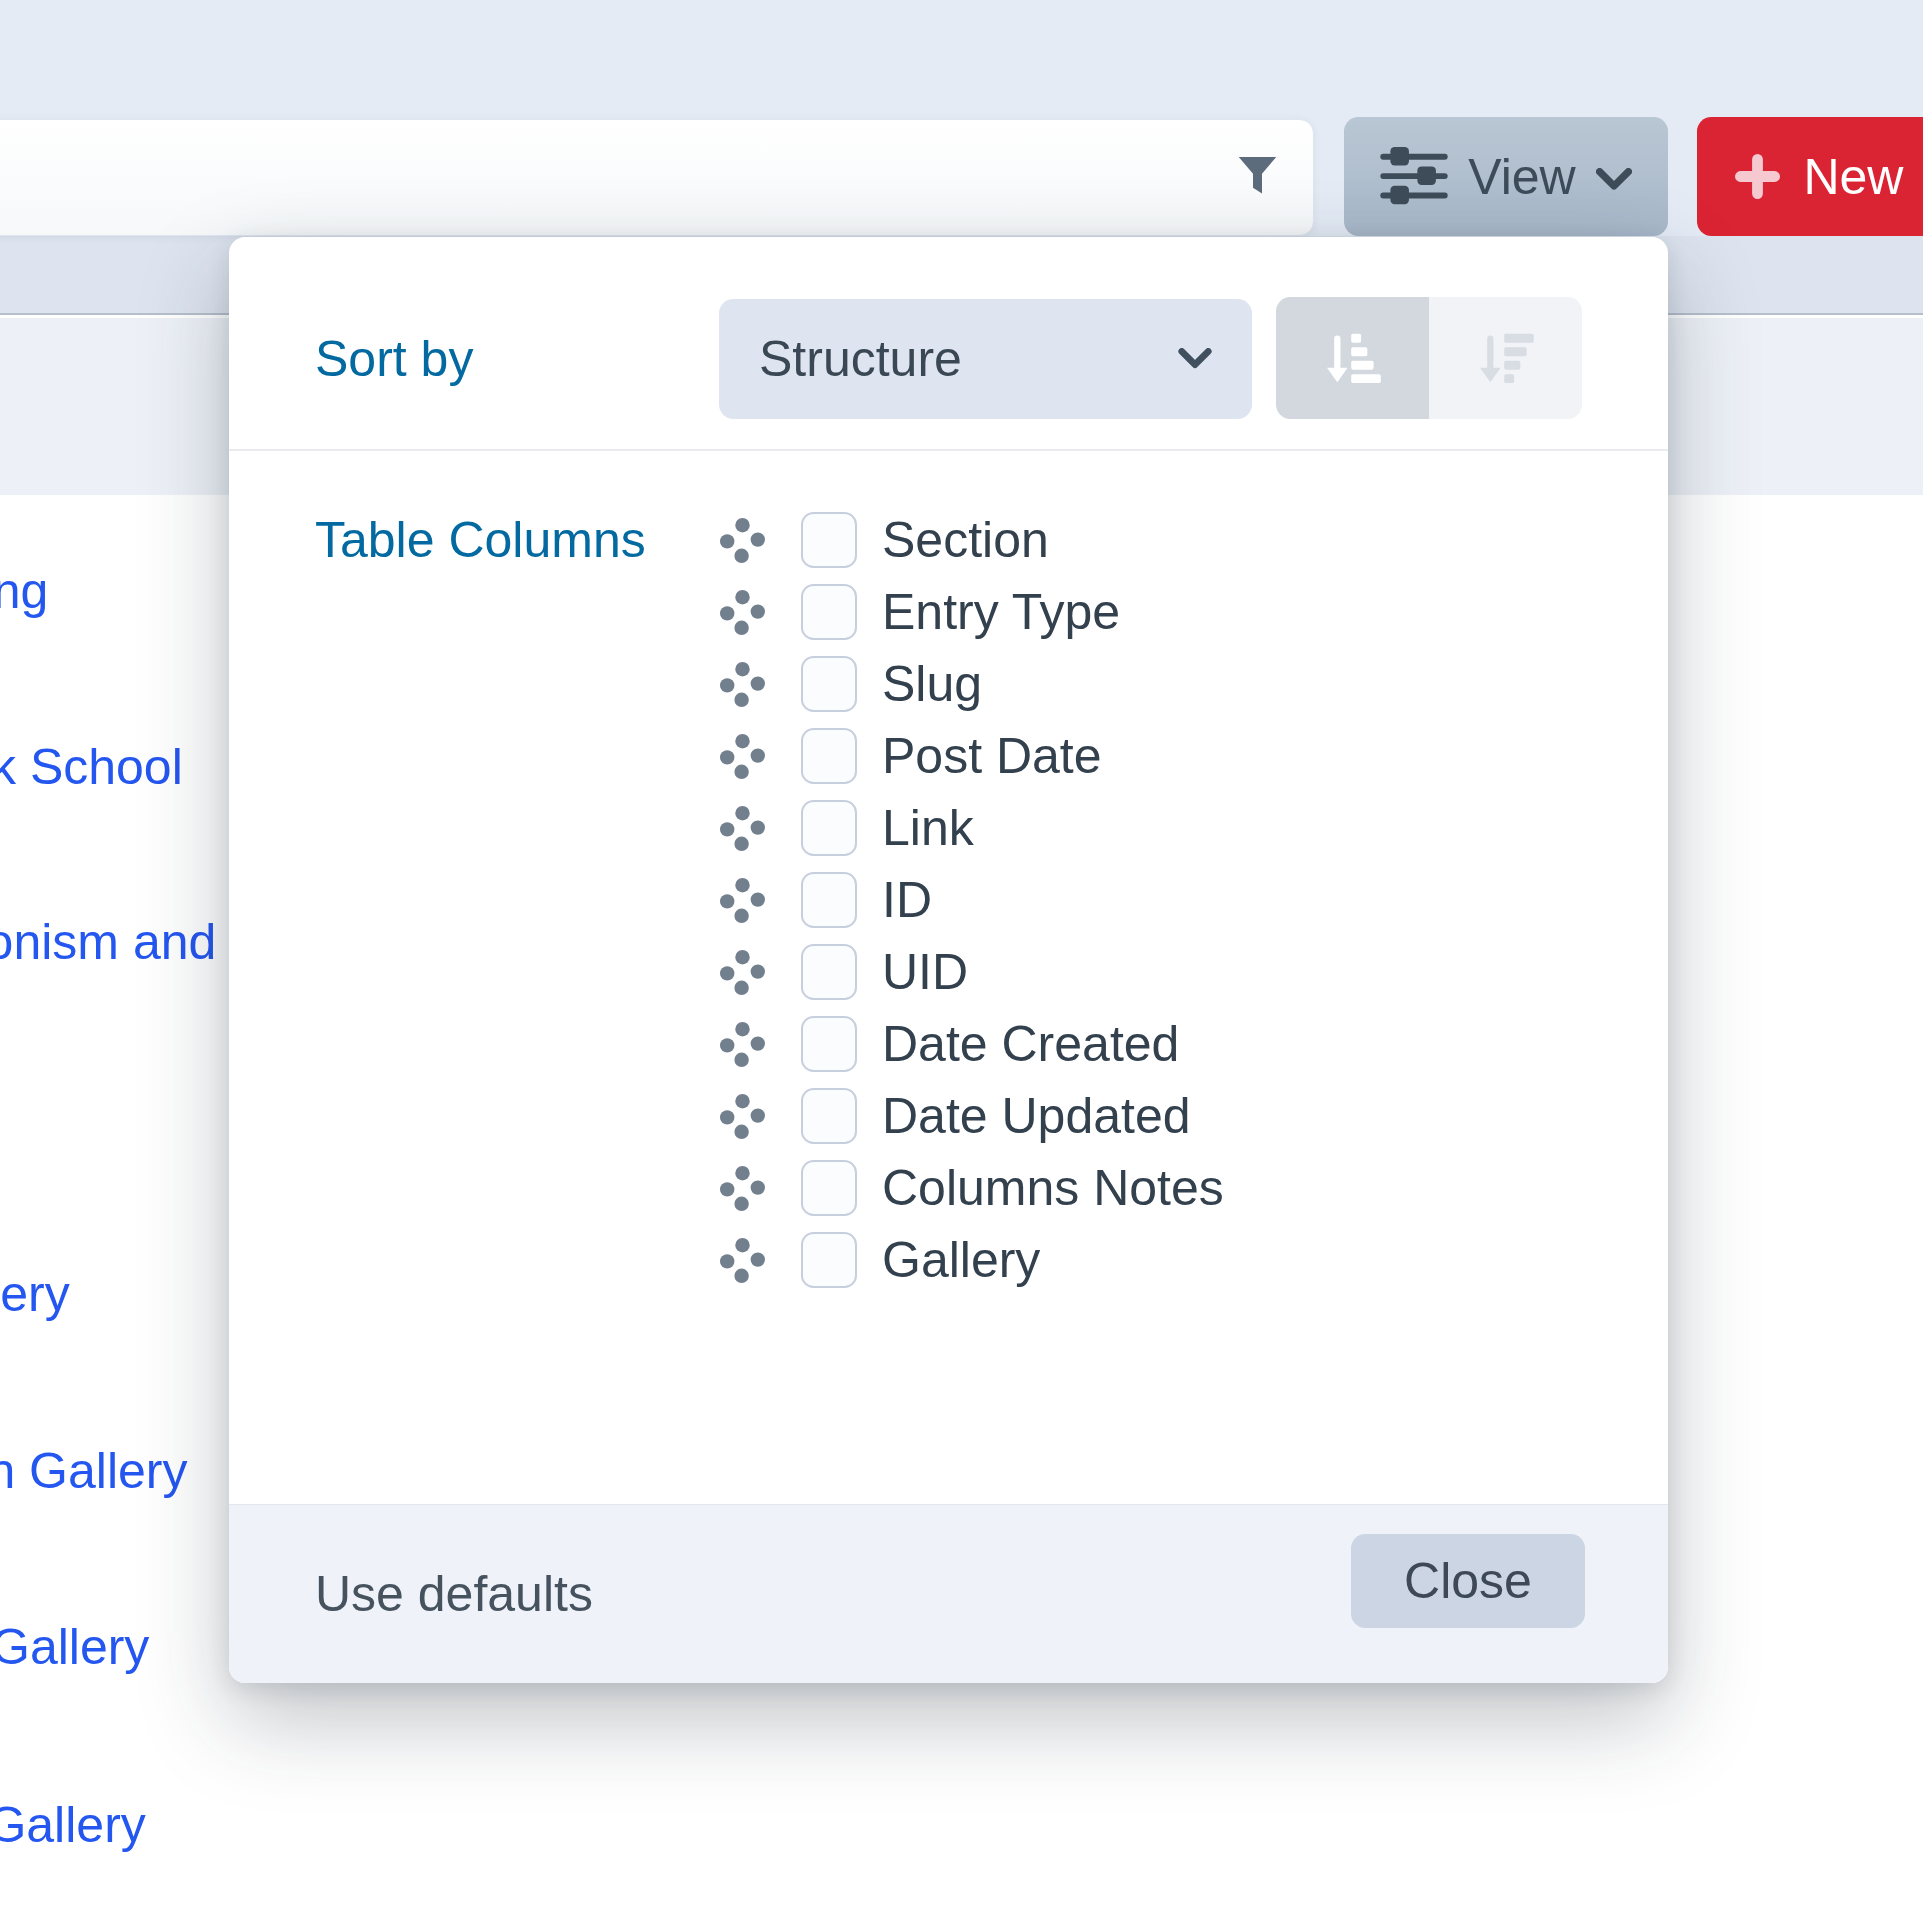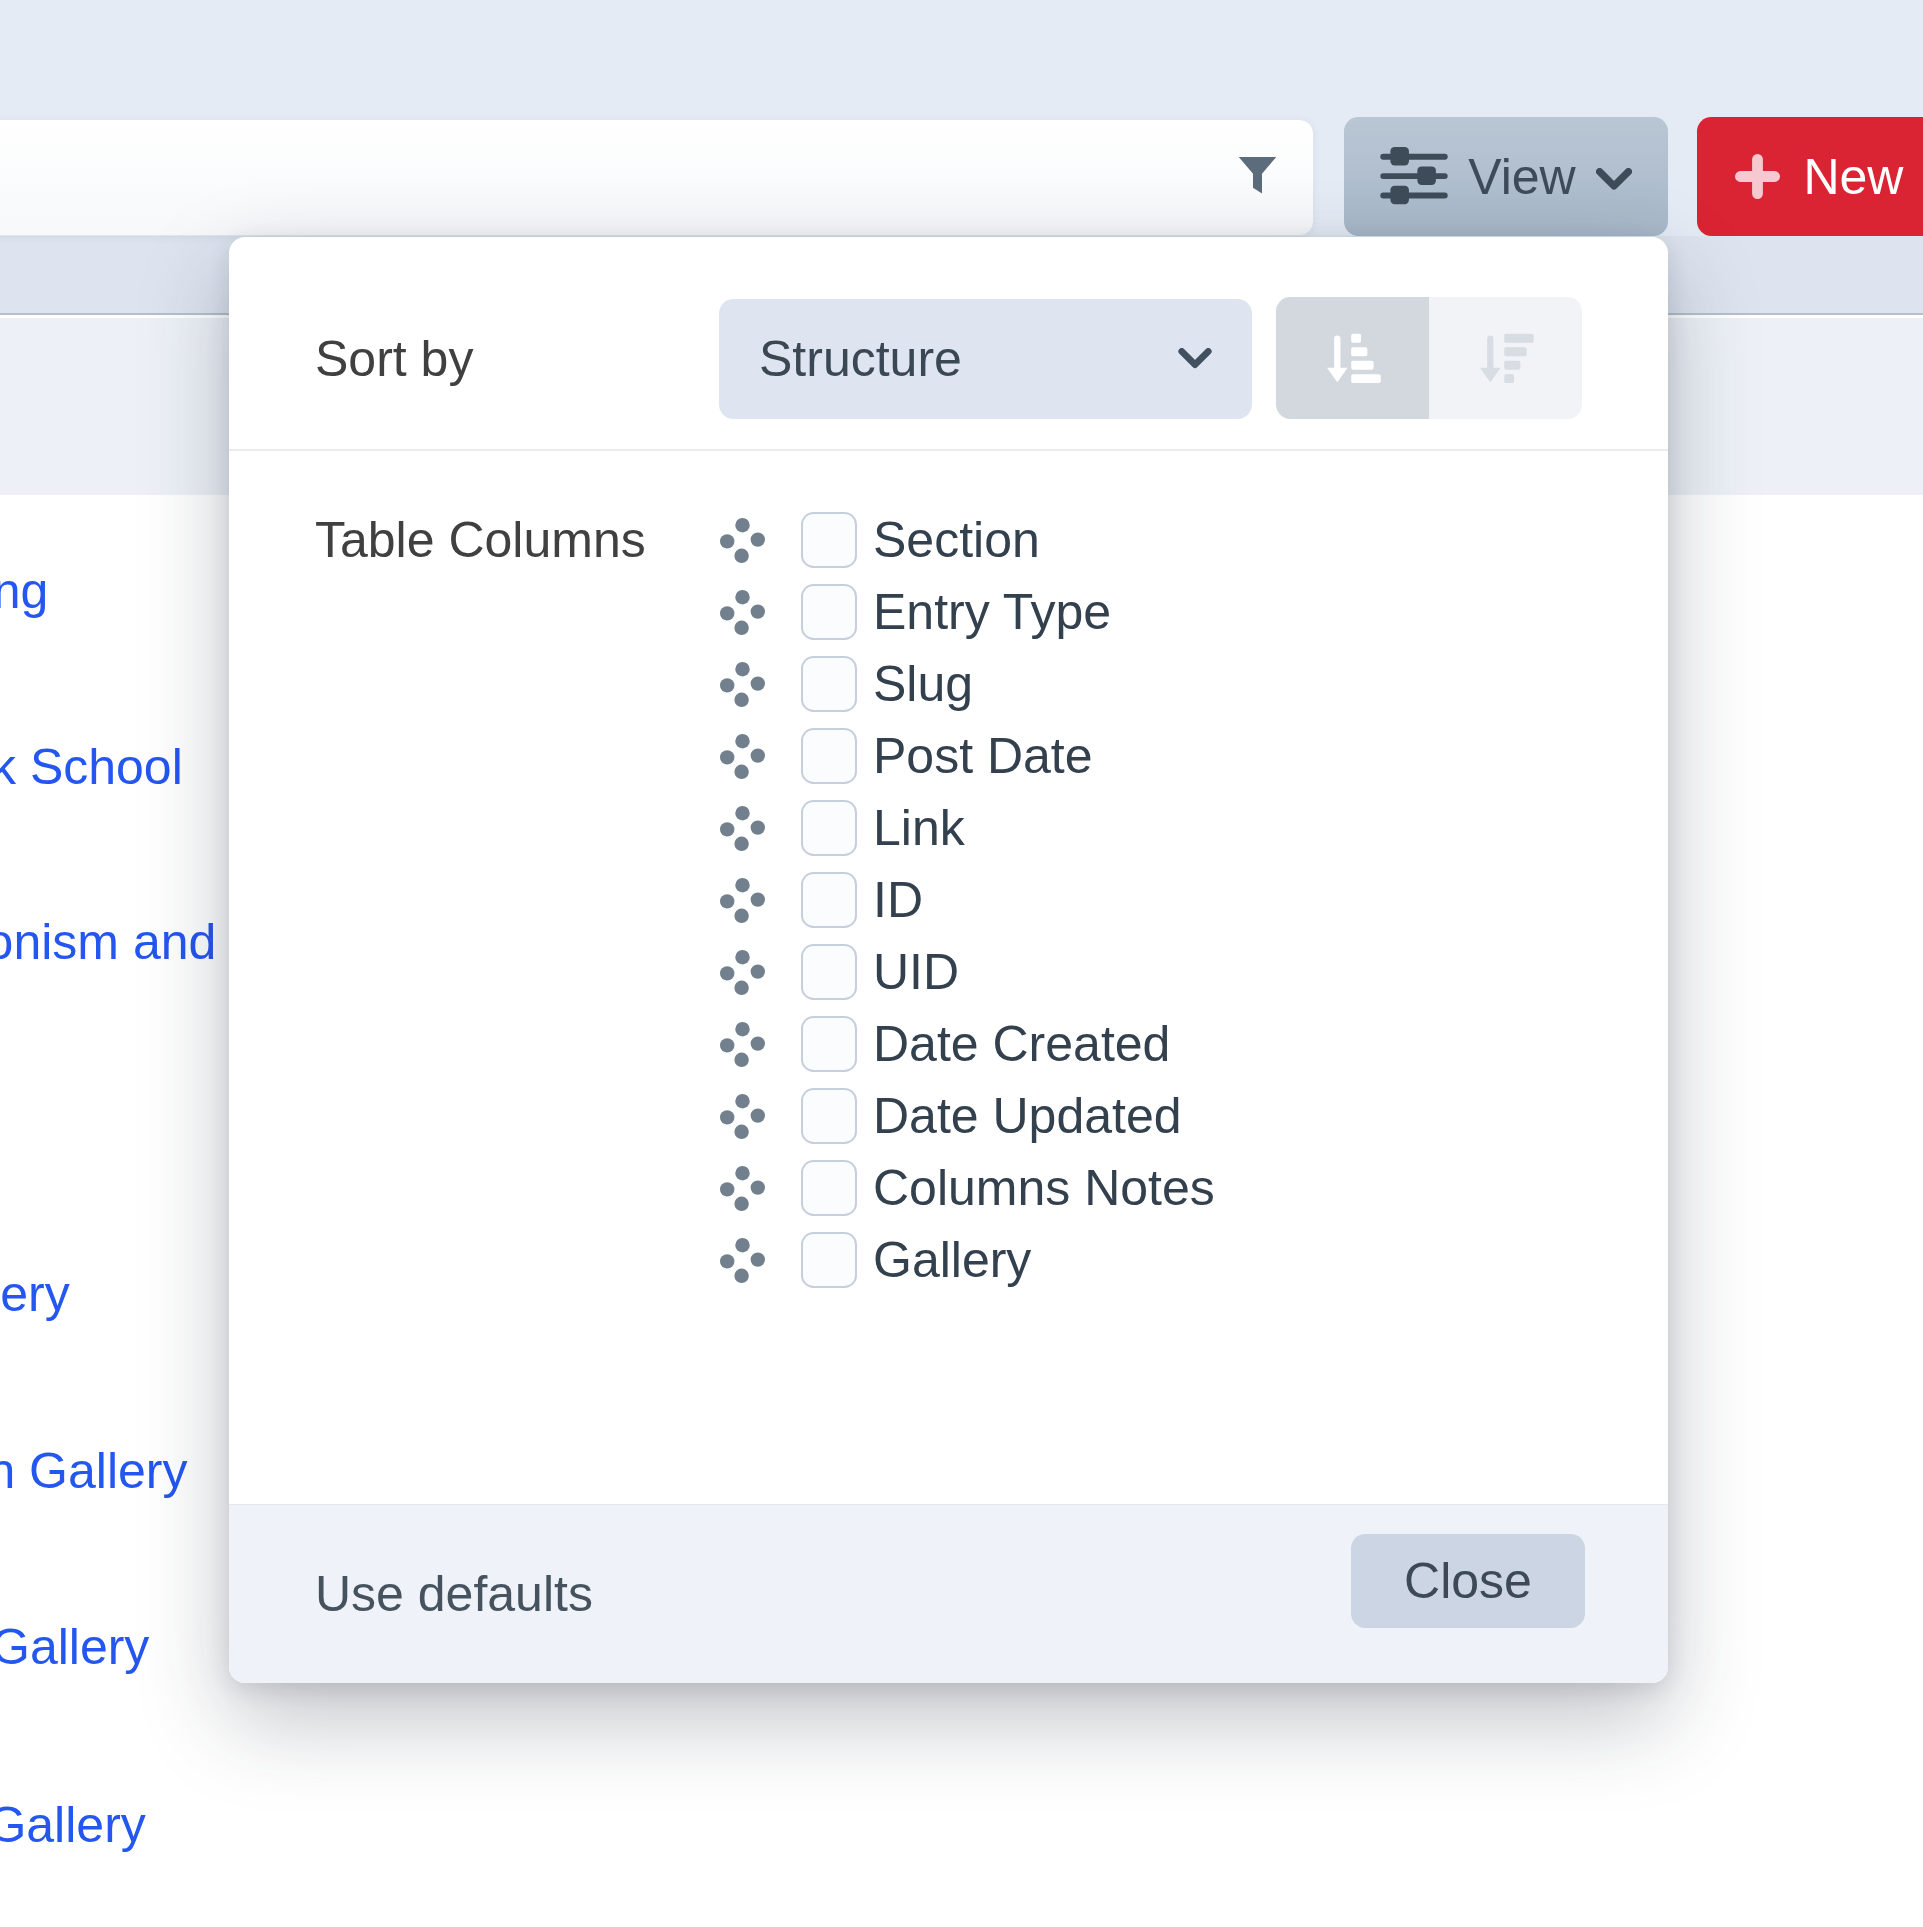--- a/index.html
+++ b/index.html
@@ -64,21 +64,21 @@
   }
   
   .popup {
     position: absolute; left: 229px; top: 237px; width: 1439px; height: 1446px;
     background: #ffffff;
     border-radius: 16px;
     box-shadow: 0 36px 90px rgba(28, 39, 55, 0.28), 0 5.4px 21.6px rgba(28, 39, 55, 0.12);
   }
   .section-label {
     position: absolute; left: 86px;
-    font-size: 50px; line-height: 56px; color: #404040; white-space: nowrap;
+    font-size: 50px; line-height: 56px; color: #0369a1; white-space: nowrap;
   }
   .sort-label { top: 94px; }
   .cols-label { top: 275px; }
   .select {
     position: absolute; left: 490px; top: 62px; width: 533px; height: 120px;
     background: #dfe5f0; border-radius: 14.4px;
     display: flex; align-items: center;
     padding: 4px 40px; box-sizing: border-box;
     font-size: 50px; color: #3a4754; cursor: pointer;
   }
@@ -107,21 +107,21 @@
   .checkbox {
     width: 56px; height: 56px; flex: 0 0 auto;
     margin-left: 36px;
     background: #fafcfe;
     border: 2.7px solid #c5cfdd;
     border-radius: 12.6px;
     box-sizing: border-box;
     cursor: pointer;
   }
   .col-label {
-    margin-left: 16px;
+    margin-left: 25px;
     font-size: 50px; color: #33404d; white-space: nowrap;
   }
   .popup-footer {
     position: absolute; left: 0; top: 1267px; width: 100%; height: 179px;
     background: #eff3f9;
     border-top: 1.8px solid #e3e8ef;
     border-radius: 0 0 16px 16px;
     box-sizing: border-box;
   }
   .use-defaults {

